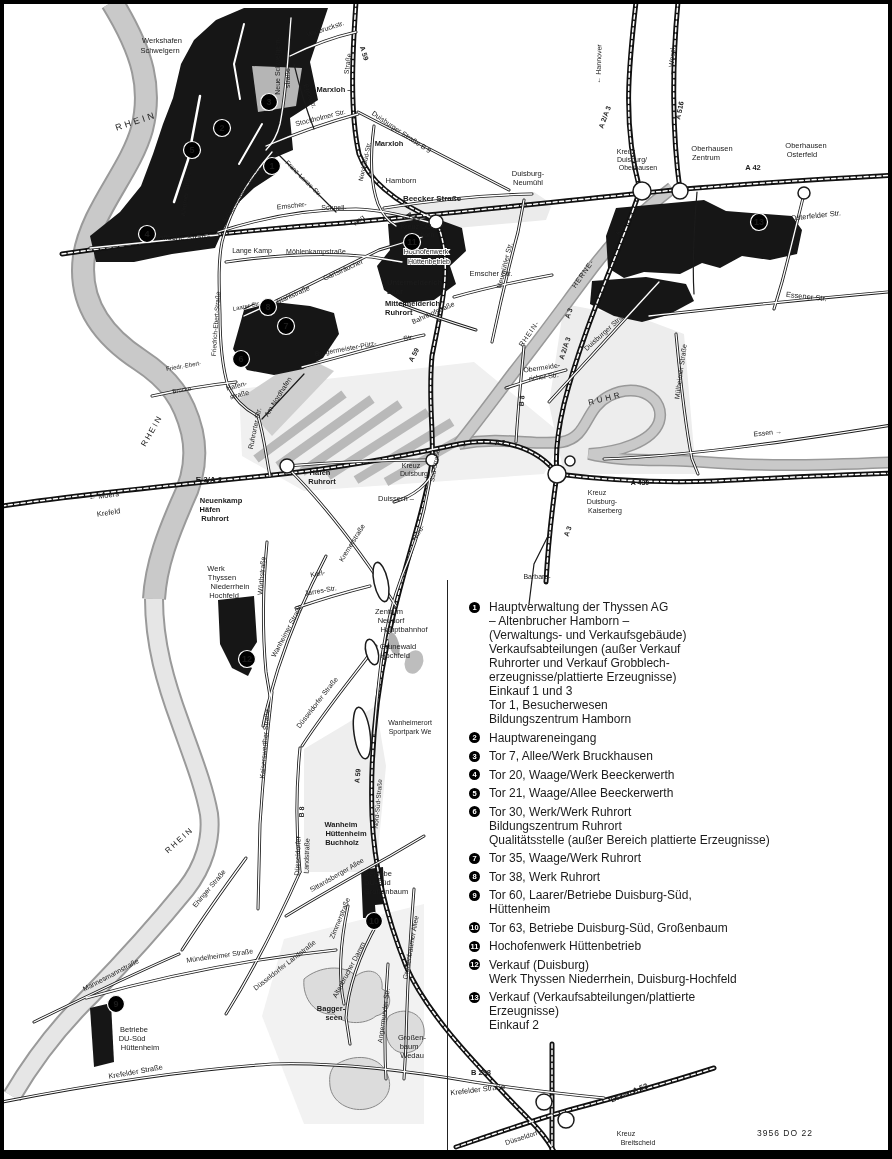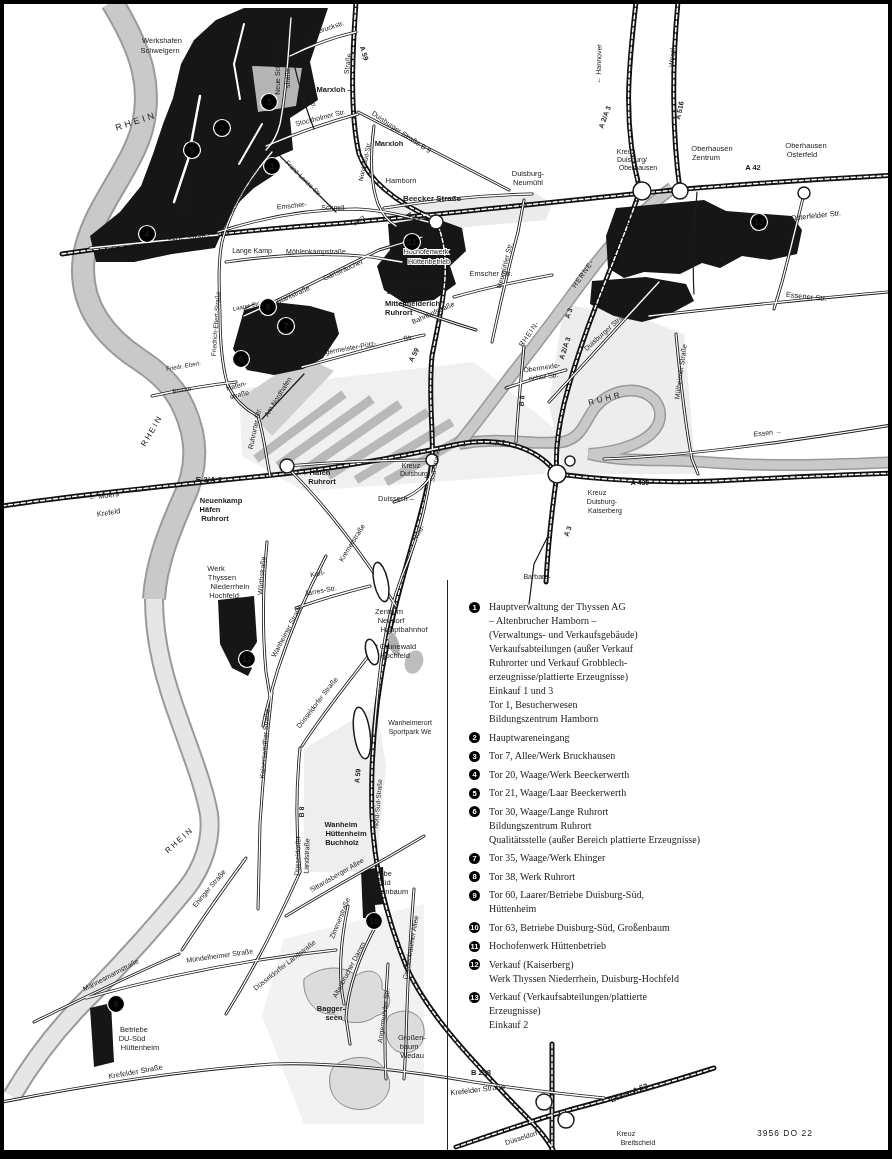--- a/index.html
+++ b/index.html
@@ -7,21 +7,21 @@
          font-family:"Liberation Sans",sans-serif;overflow:hidden;
          box-sizing:border-box;border:4px solid #000;border-bottom:9px solid #000;}
   #map-svg{position:absolute;left:0;top:0;}
   #map-svg text{fill:#1b1b1b;}
   #map-svg text.halo{stroke:#fff;stroke-width:2.2px;paint-order:stroke;}
   .legend{position:absolute;left:465px;top:596px;width:415px;color:#1b1b1b;}
   .lg-item{display:flex;gap:9px;margin-bottom:4.5px;}
   .lg-bullet{flex:0 0 auto;width:11px;height:11px;border-radius:50%;background:#000;
              color:#fff;font-size:7.5px;font-weight:bold;display:flex;align-items:center;
              justify-content:center;margin-top:1.5px;}
-  .lg-lines{font-size:10px;line-height:14px;font-family:Liberation Serif, serif;}
+  .lg-lines{font-size:12px;line-height:14px;}
   .vrule{position:absolute;left:443px;top:576px;width:1px;height:571px;background:#222;}
 </style>
 </head>
 <body>
 
 <div class="frame">
 
 <svg id="map-svg" width="892" height="1159" viewBox="0 0 892 1159" font-family="Liberation Sans, sans-serif">
 
   <g fill="#ebebeb" stroke="none">
@@ -470,35 +470,35 @@
       </div>
       <div class="lg-item">
         <span class="lg-bullet">4</span>
         <div class="lg-lines">
           <div>Tor 20, Waage/Werk Beeckerwerth</div>
         </div>
       </div>
       <div class="lg-item">
         <span class="lg-bullet">5</span>
         <div class="lg-lines">
-          <div>Tor 21, Waage/Laar Beeckerwerth</div>
+          <div>Tor 21, Waage/Allee Beeckerwerth</div>
         </div>
       </div>
       <div class="lg-item">
         <span class="lg-bullet">6</span>
         <div class="lg-lines">
-          <div>Tor 30, Waage/Lange Ruhrort</div>
+          <div>Tor 30, Werk/Werk Ruhrort</div>
           <div>Bildungszentrum Ruhrort</div>
           <div>Qualitätsstelle (außer Bereich plattierte Erzeugnisse)</div>
         </div>
       </div>
       <div class="lg-item">
         <span class="lg-bullet">7</span>
         <div class="lg-lines">
-          <div>Tor 35, Waage/Werk Ehinger</div>
+          <div>Tor 35, Waage/Werk Ruhrort</div>
         </div>
       </div>
       <div class="lg-item">
         <span class="lg-bullet">8</span>
         <div class="lg-lines">
           <div>Tor 38, Werk Ruhrort</div>
         </div>
       </div>
       <div class="lg-item">
         <span class="lg-bullet">9</span>
@@ -515,21 +515,21 @@
       </div>
       <div class="lg-item">
         <span class="lg-bullet">11</span>
         <div class="lg-lines">
           <div>Hochofenwerk Hüttenbetrieb</div>
         </div>
       </div>
       <div class="lg-item">
         <span class="lg-bullet">12</span>
         <div class="lg-lines">
-          <div>Verkauf (Kaiserberg)</div>
+          <div>Verkauf (Duisburg)</div>
           <div>Werk Thyssen Niederrhein, Duisburg-Hochfeld</div>
         </div>
       </div>
       <div class="lg-item">
         <span class="lg-bullet">13</span>
         <div class="lg-lines">
           <div>Verkauf (Verkaufsabteilungen/plattierte</div>
           <div>Erzeugnisse)</div>
           <div>Einkauf 2</div>
         </div>

